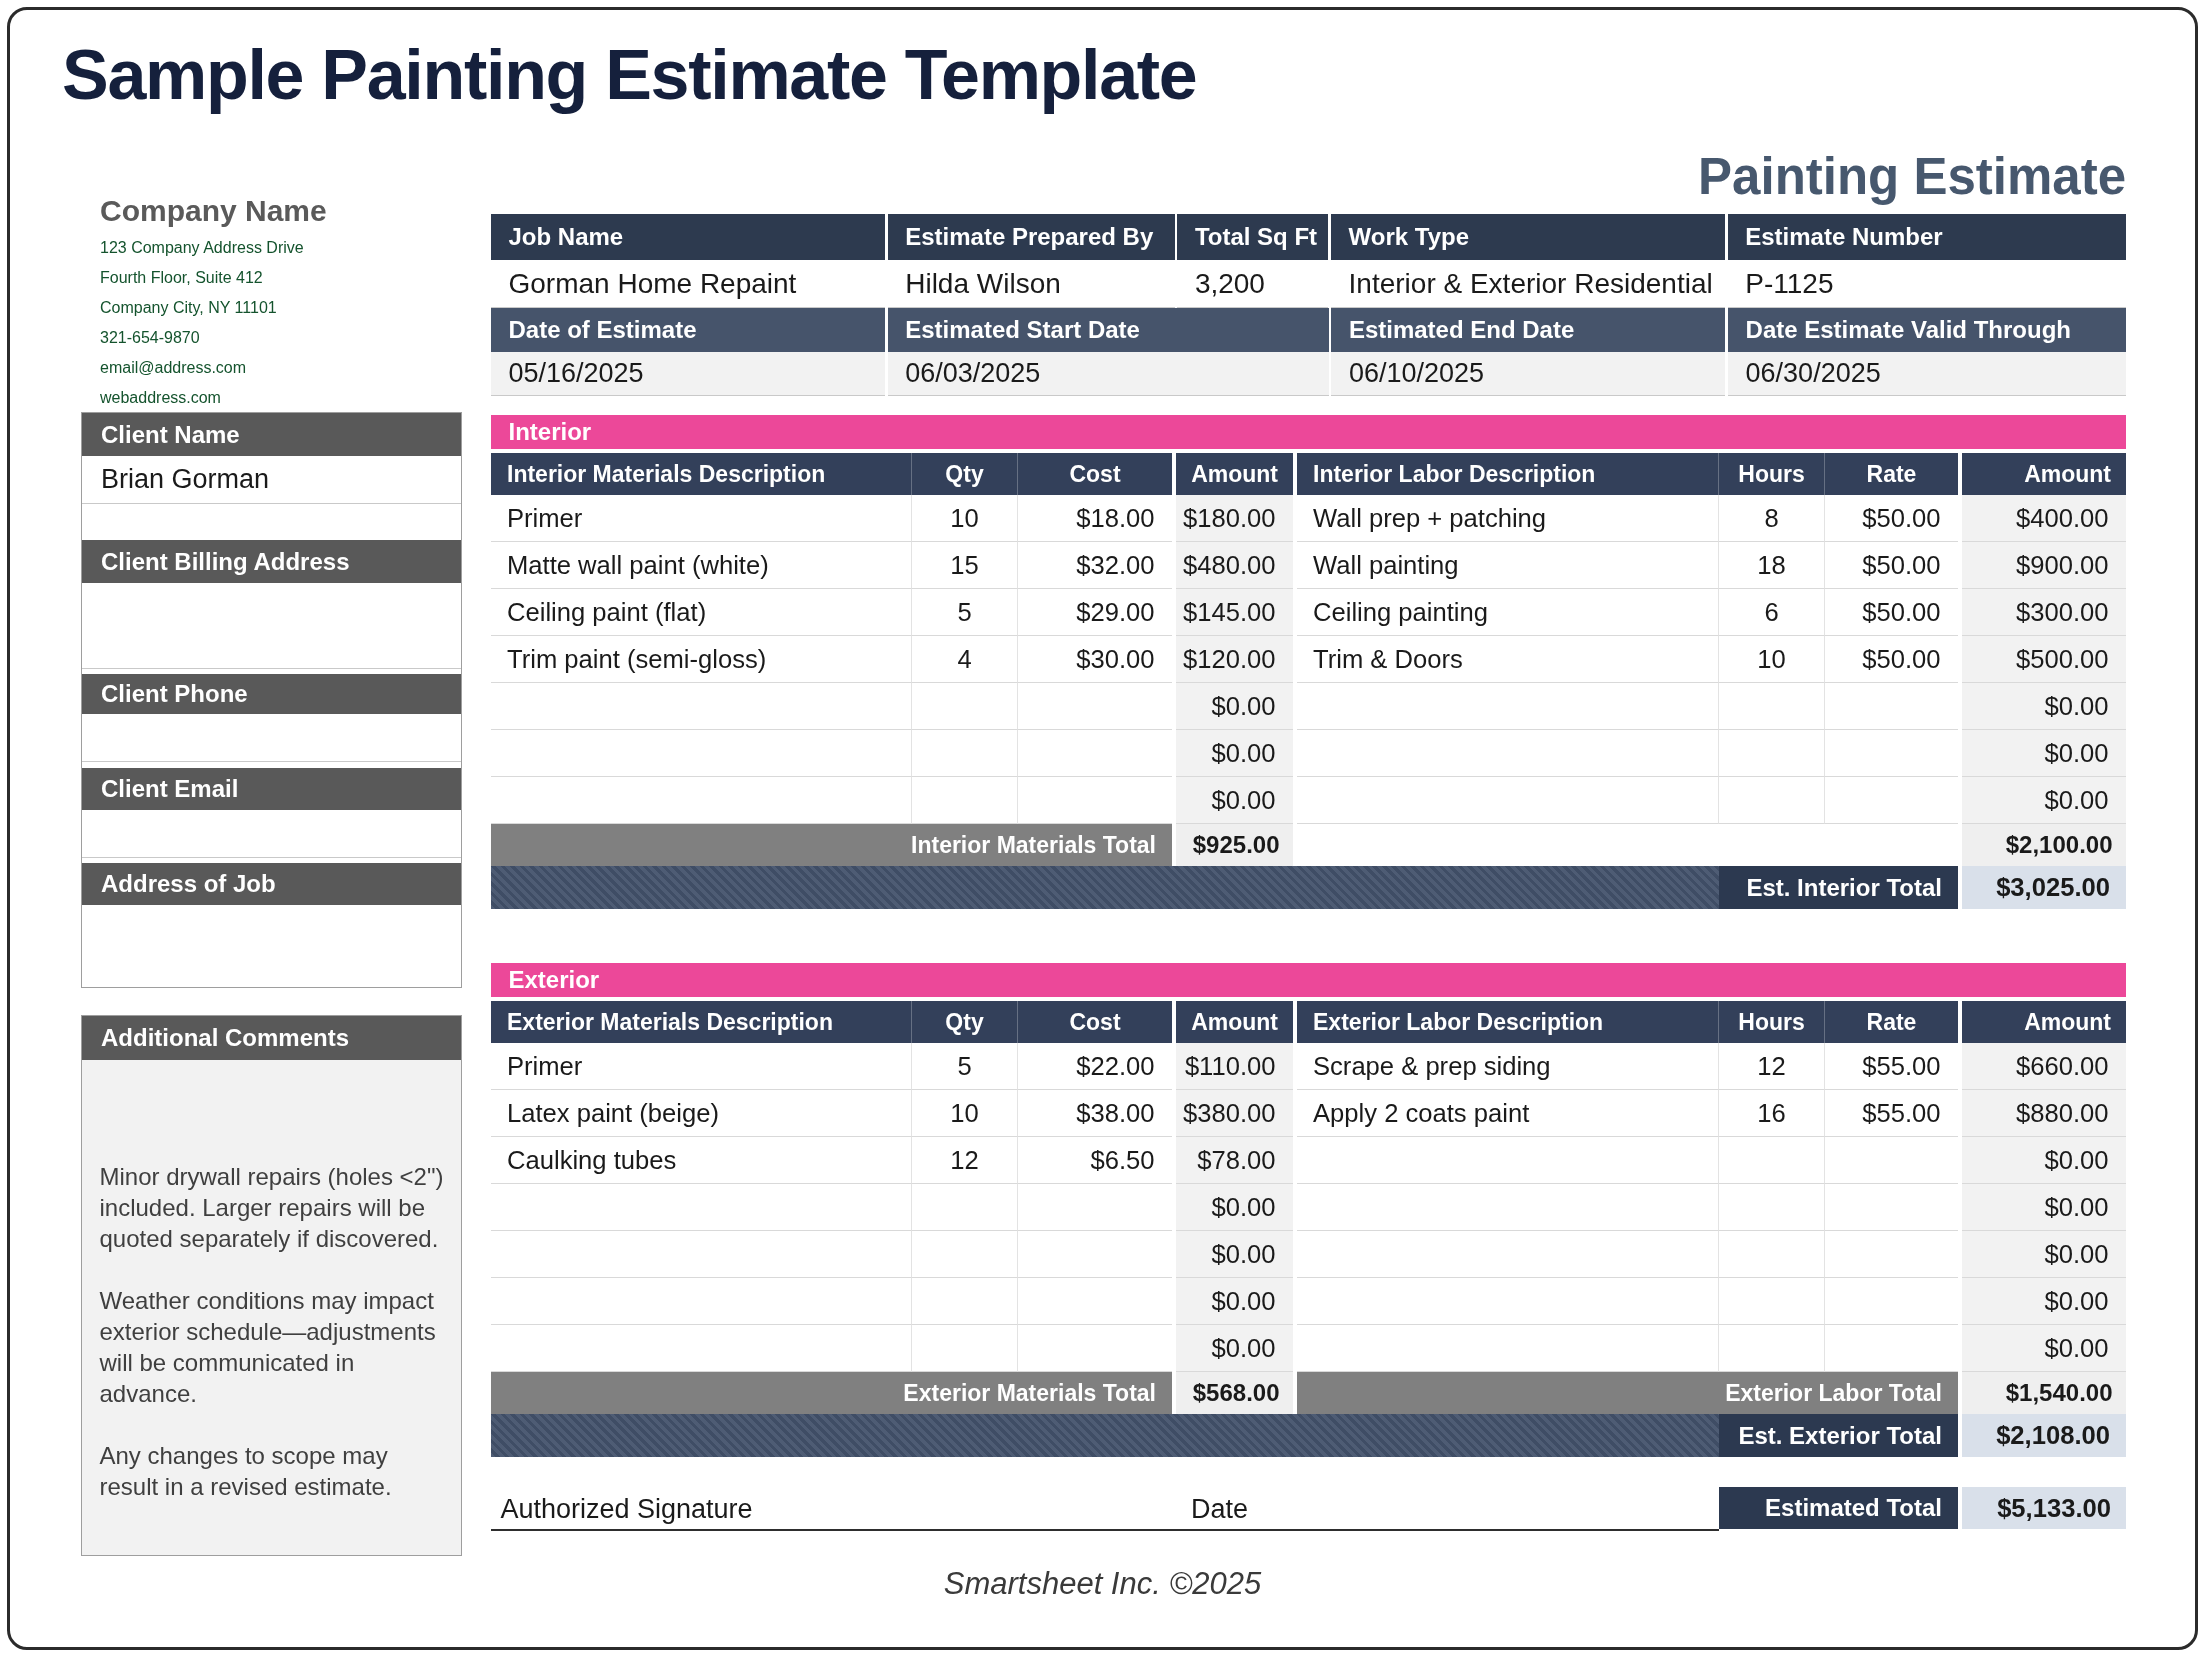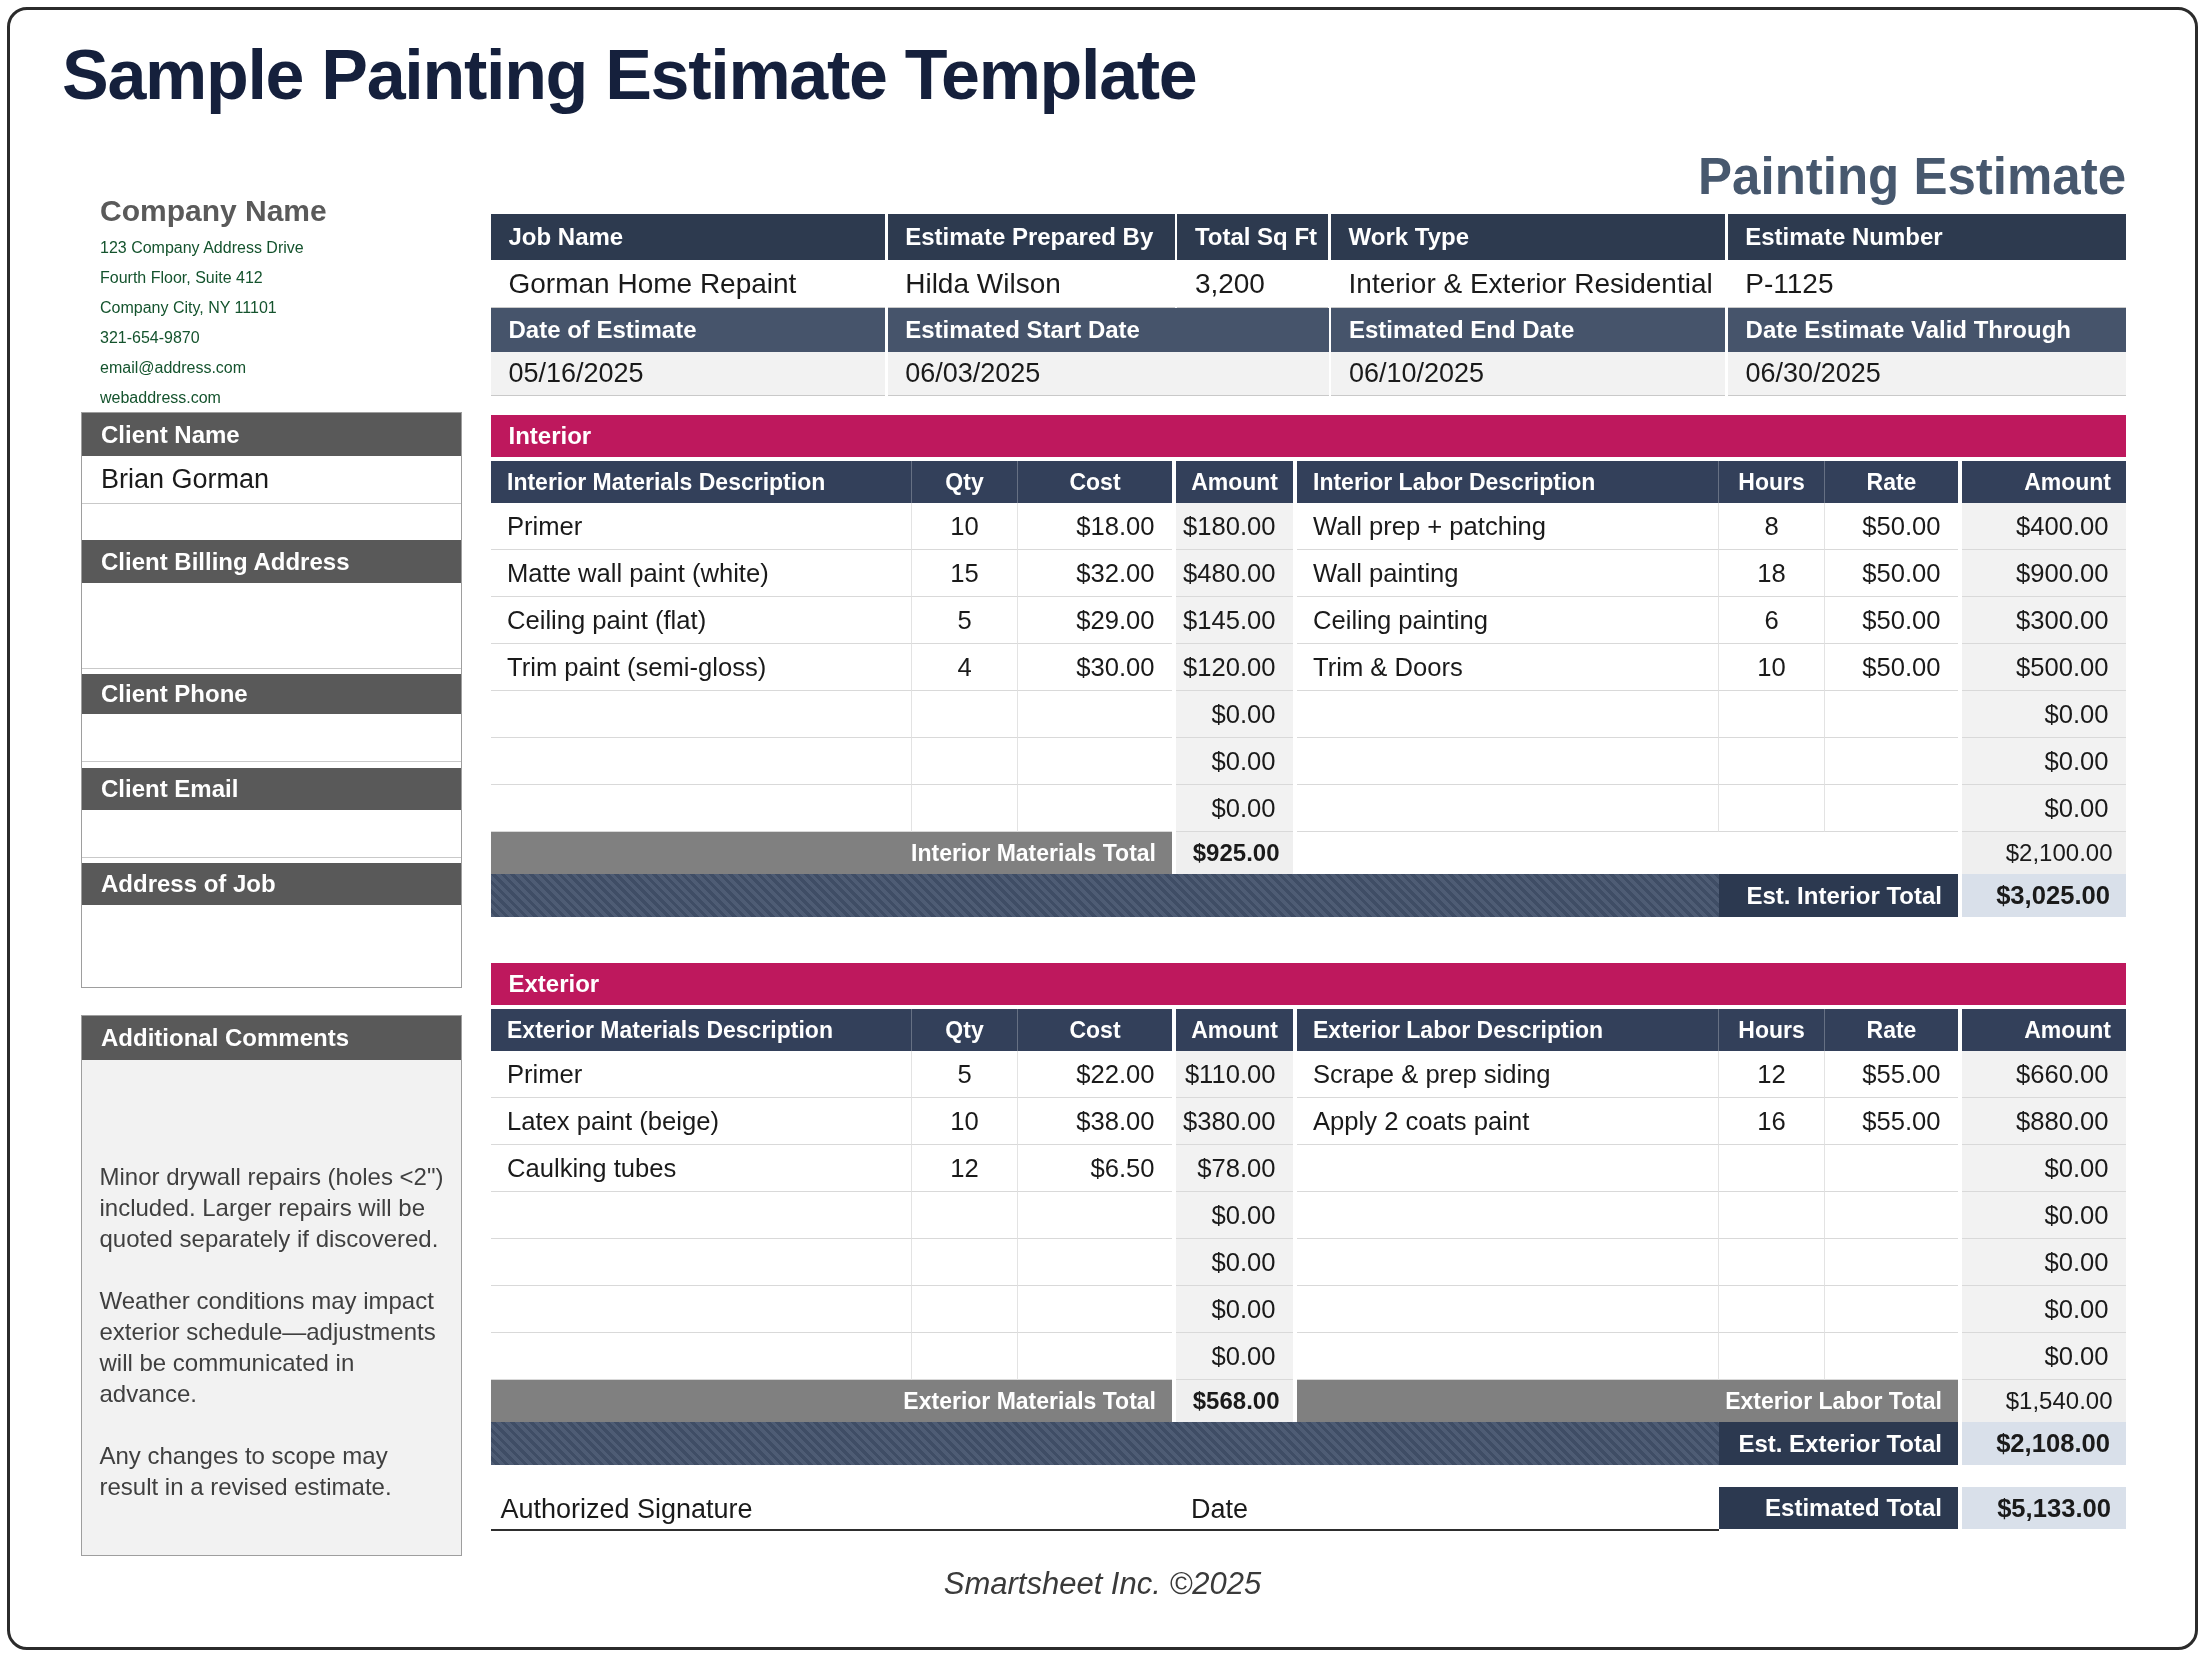--- a/index.html
+++ b/index.html
@@ -32,35 +32,35 @@
   
   .job-r{display:grid;background:#fff;}
   .job-r1{grid-template-columns:394px 2.7px 287px 2.7px 151px 2.7px 394px 2.7px 398px;}
   .job-r2{grid-template-columns:394px 2.7px 441px 2.7px 394px 2.7px 398px;}
   .jh{background:#2d3a4f;color:#fff;font-weight:bold;font-size:24px;height:46px;display:flex;align-items:center;padding-left:17.5px;box-sizing:border-box;}
   .jh2{background:#46546b;height:44px;}
   .jv{background:#fff;font-size:28px;height:48px;display:flex;align-items:center;padding-left:17.5px;border-bottom:1.3px solid #c9c9c9;box-sizing:border-box;}
   .jv2{background:#f2f2f2;height:44px;font-size:27px;border-bottom:1.3px solid #c9c9c9;}
 
   
-  .sec-bar{background:#be185d;color:#fff;font-weight:bold;font-size:24px;height:42px;display:flex;align-items:center;padding-left:17.5px;margin-bottom:4px;}
+  .sec-bar{background:#ec4899;color:#fff;font-weight:bold;font-size:24px;height:34px;display:flex;align-items:center;padding-left:17.5px;margin-bottom:4px;}
   .t-row{display:grid;grid-template-columns:421px 106px 154px 4px 117px 4px 422px 106px 133px 4px 164px;background:#fff;}
   .c1{grid-column:1;} .c2{grid-column:2;} .c3{grid-column:3;} .c4{grid-column:5;}
   .c5{grid-column:7;} .c6{grid-column:8;} .c7{grid-column:9;} .c8{grid-column:11;}
   .hcell{background:#33405a;color:#fff;font-weight:bold;font-size:23px;height:42px;display:flex;align-items:center;box-sizing:border-box;}
   .hcell.al{padding-left:16px;} .hcell.ac{justify-content:center;} .hcell.ar{justify-content:flex-end;padding-right:15px;}
   .hsep{border-right:1.3px solid rgba(255,255,255,0.25);}
   .dcell{height:47px;font-size:25.6px;display:flex;align-items:center;border-bottom:1.3px solid #d9d9d9;box-sizing:border-box;background:#fff;}
   .dcell.al{padding-left:16px;} .dcell.ac{justify-content:center;} .dcell.ar{justify-content:flex-end;padding-right:17.5px;}
   .dcell.amt{background:#f2f2f2;}
   .dcell.csep{border-right:1.3px solid #e3e3e3;}
   .tot-gray1{grid-column:1/4;background:#808080;color:#fff;font-weight:bold;font-size:23px;height:42px;display:flex;align-items:center;justify-content:flex-end;padding-right:16px;box-sizing:border-box;}
   .tot-val1{grid-column:5;background:#efefef;font-weight:bold;font-size:24px;height:42px;display:flex;align-items:center;justify-content:flex-end;padding-right:13.5px;box-sizing:border-box;}
   .tot-gray2{grid-column:7/10;background:#808080;color:#fff;font-weight:bold;font-size:23px;height:42px;display:flex;align-items:center;justify-content:flex-end;padding-right:16px;box-sizing:border-box;}
-  .tot-val2{grid-column:11;background:#efefef;font-weight:normal;font-size:24px;height:42px;display:flex;align-items:center;justify-content:flex-end;padding-right:13.5px;box-sizing:border-box;}
+  .tot-val2{grid-column:11;background:#efefef;font-weight:bold;font-size:24px;height:42px;display:flex;align-items:center;justify-content:flex-end;padding-right:13.5px;box-sizing:border-box;}
   .est-stripe{grid-column:1/8;height:43px;background:repeating-linear-gradient(45deg,#4e5c74 0px,#4e5c74 3.4px,#3f4d65 3.4px,#3f4d65 6.7px);}
   .est-label{grid-column:8/10;background:#2c3950;color:#fff;font-weight:bold;font-size:24px;height:43px;display:flex;align-items:center;justify-content:flex-end;padding-right:16px;box-sizing:border-box;}
   .est-val{grid-column:11;background:#d9e0ea;font-weight:bold;font-size:25.6px;height:43px;display:flex;align-items:center;justify-content:flex-end;padding-right:16px;box-sizing:border-box;}
 
   
   .sig-row{display:grid;grid-template-columns:421px 106px 154px 4px 117px 4px 422px 106px 133px 4px 164px;background:#fff;}
   .sig-line{grid-column:1/8;height:42px;border-bottom:2px solid #2e2e2e;position:relative;display:flex;align-items:flex-end;}
   .sig-line .sig-label{font-size:27px;color:#1a1a1a;padding:0 0 4px 9.4px;}
   .sig-line .date-label{position:absolute;left:700px;bottom:4px;font-size:27px;color:#1a1a1a;}
   .etot-label{grid-column:8/10;background:#2c3950;color:#fff;font-weight:bold;font-size:24px;height:42px;display:flex;align-items:center;justify-content:flex-end;padding-right:16px;box-sizing:border-box;}

